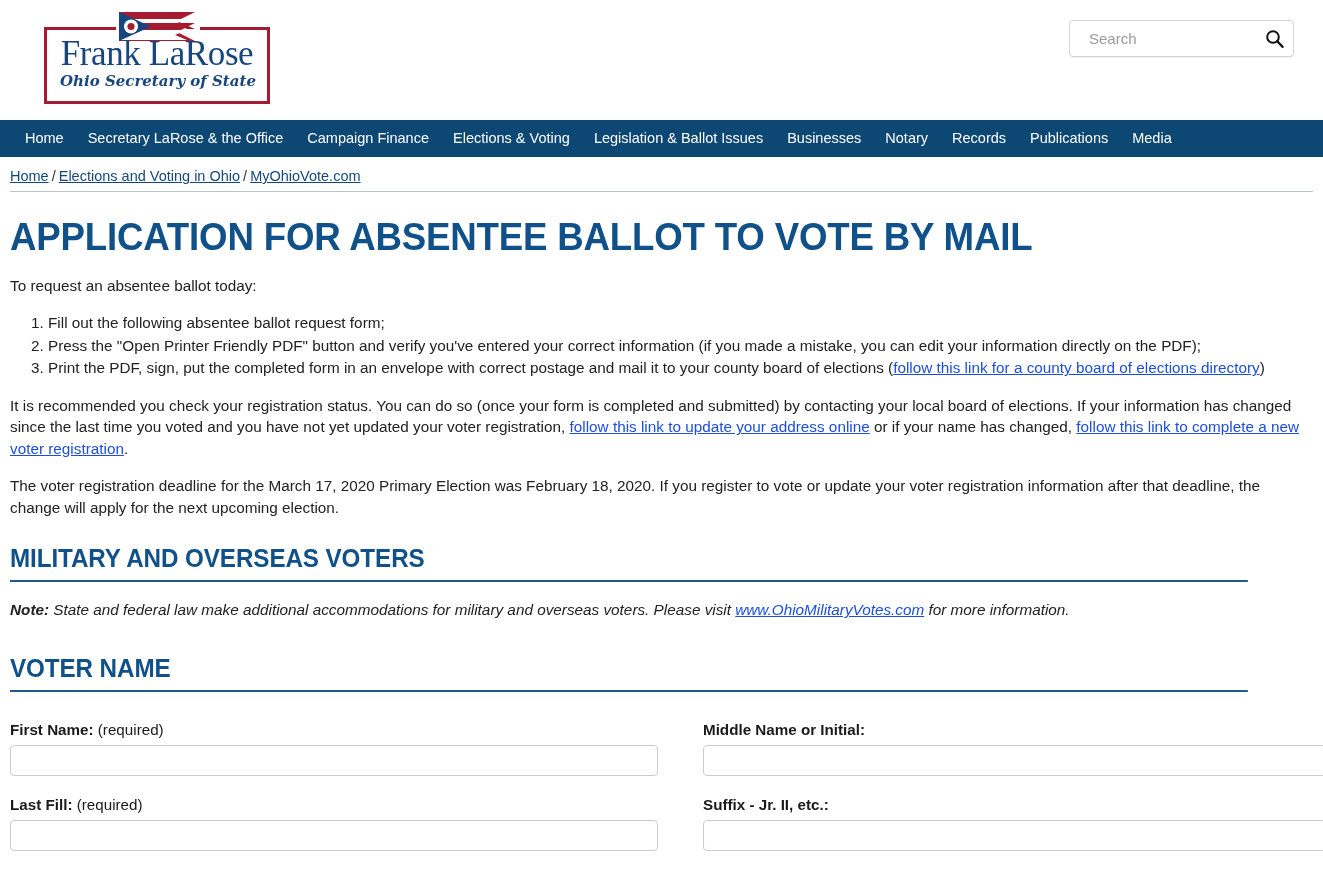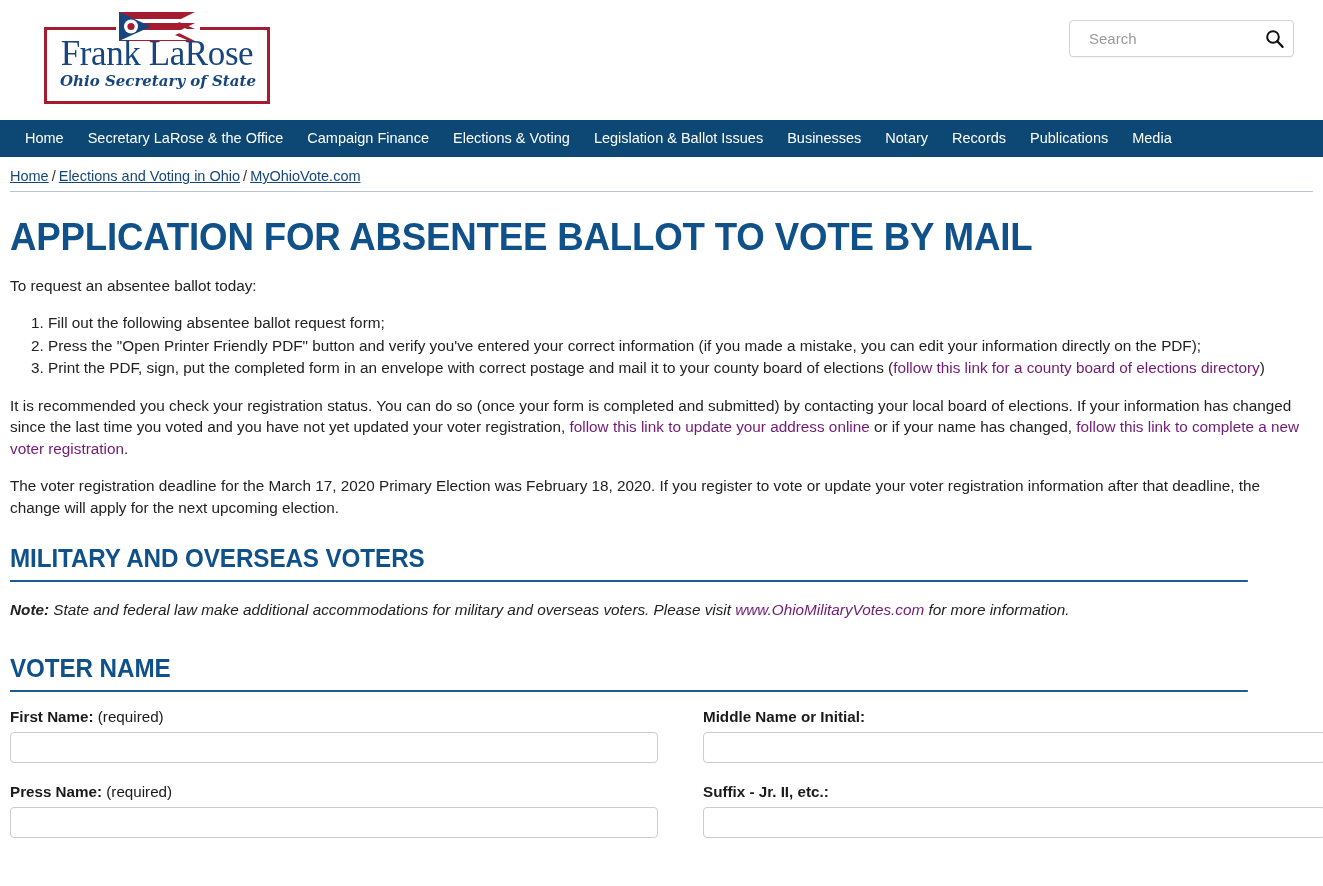--- a/index.html
+++ b/index.html
@@ -185,21 +185,22 @@
     margin: 0 0 16px 0;
     padding-left: 38px;
   }
   ol.steps li {
     font-size: 15.3px;
     line-height: 21.5px;
     color: #222;
     margin-bottom: 1px;
   }
   a.inline-link {
-    color: #701a75;
+    color: #1d4ed8;
+    text-decoration: underline;
   }
 
   h2.section-head {
     font-family: "Liberation Sans Narrow", "Liberation Sans", sans-serif;
     font-size: 25.5px;
     font-weight: bold;
     color: #105189;
     margin: 26px 0 0 0;
     padding-bottom: 7px;
     border-bottom: 2px solid #1d5c91;
@@ -214,21 +215,21 @@
     color: #222;
     margin: 17px 0 0 0;
   }
   .note-line b { font-weight: bold; font-style: italic; }
 
   
   .form-grid {
     display: grid;
     grid-template-columns: 648px 1px 645px;
     column-gap: 11px;
-    margin-top: 15px;
+    margin-top: 28px;
   }
   .field { margin-bottom: 3px; }
   .field-label {
     font-size: 15.2px;
     color: #1a1a1a;
     margin-bottom: 6px;
     line-height: 19px;
   }
   .field-label b { font-weight: bold; }
   .field-label .opt { font-weight: normal; }
@@ -331,21 +332,21 @@
 
   <div class="form-grid">
 
     <div>
       <div class="field">
         <div class="field-label"><b>First Name:</b> <span class="opt">(required)</span></div>
         <input class="text-input" type="text" value="" style="">
       </div>
       <div class="row-gap"></div>
       <div class="field">
-        <div class="field-label"><b>Press Name:</b> <span class="opt">(required)</span></div>
+        <div class="field-label"><b>Last Fill:</b> <span class="opt">(required)</span></div>
         <input class="text-input" type="text" value="" style="">
       </div>
     </div>
 
     <div></div>
 
     <div class="col-right">
       <div class="field">
         <div class="field-label"><b>Middle Name or Initial:</b></div>
         <input class="text-input" type="text" value="" style="">

